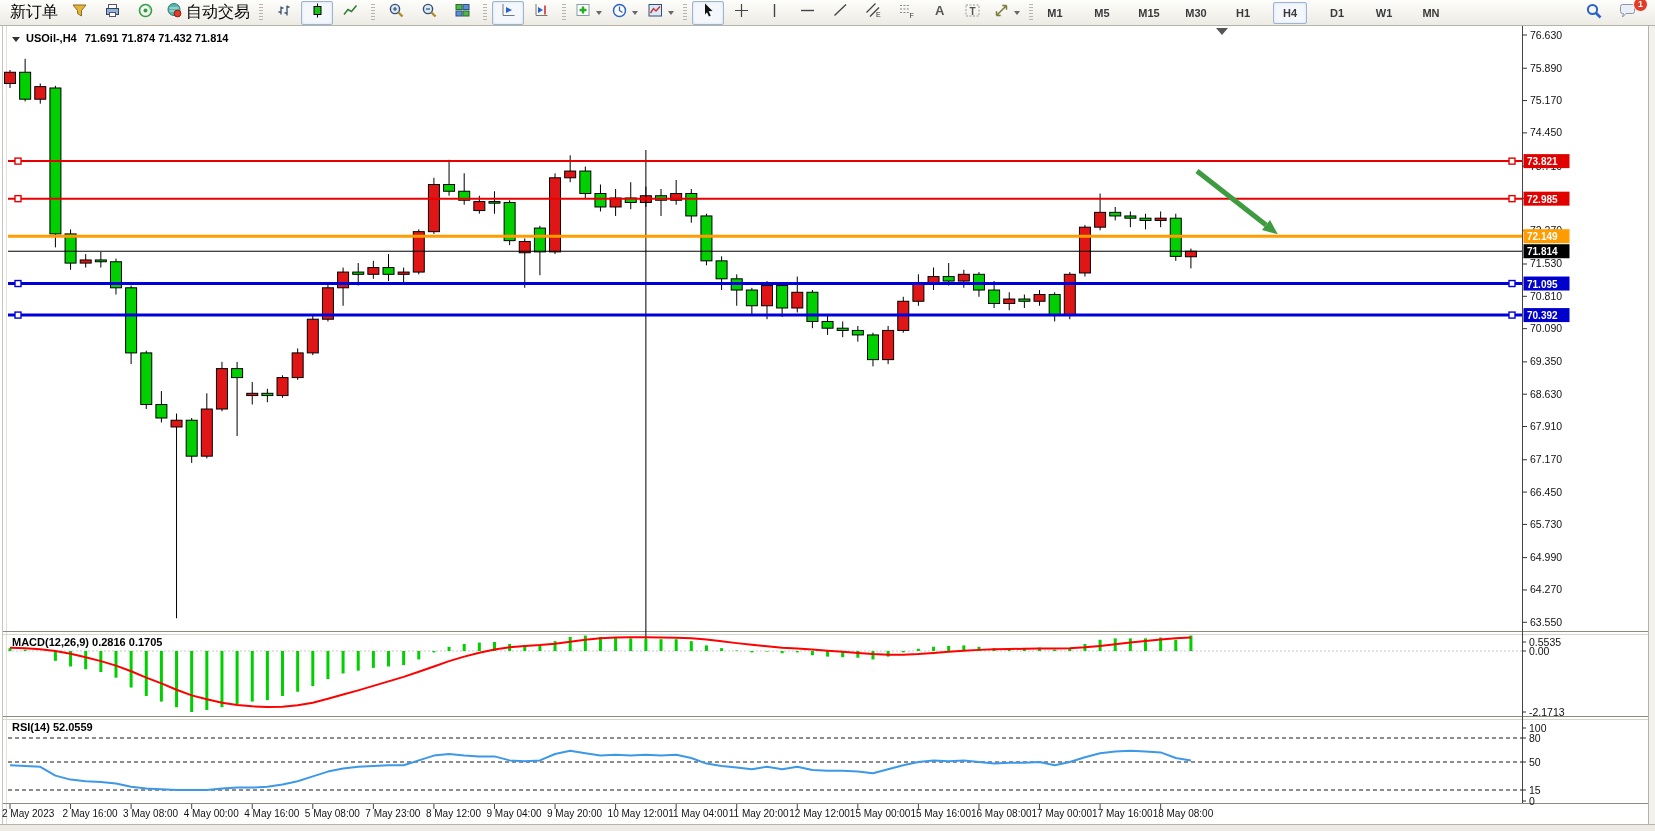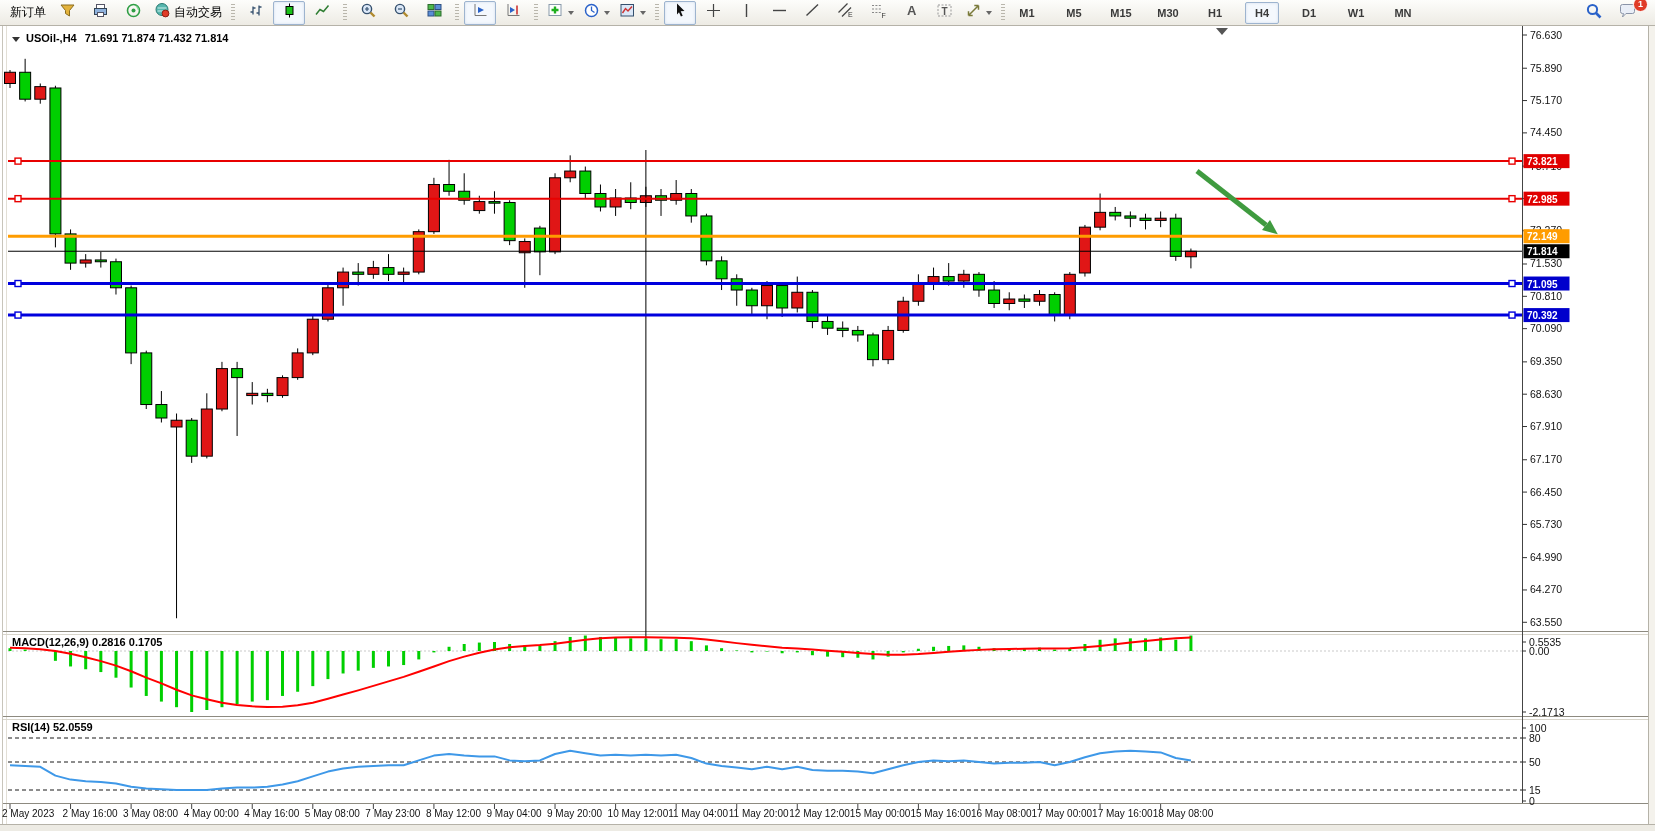--- a/index.html
+++ b/index.html
@@ -7,21 +7,21 @@
   .app{position:relative;width:1655px;height:831px;background:#fff;}
   
   .toolbar{position:absolute;left:0;top:0;width:1655px;height:26px;box-sizing:border-box;
     display:flex;align-items:center;padding:0 6px;gap:1px;
     background:linear-gradient(#fdfdfb,#edebe4);border-bottom:1px solid #b5b2a8;}
   .grip{width:4px;height:18px;margin:0 4px;
     background:repeating-linear-gradient(to bottom,#b9b6ac 0 1px,rgba(0,0,0,0) 1px 3px);}
   .tbtn{height:22px;min-width:24px;display:flex;align-items:center;justify-content:center;
     border:1px solid rgba(0,0,0,0);border-radius:2px;padding:0 3px;gap:3px;cursor:default;}
   .tbtn.active{border-color:#9db4cf;background:#f4f8fd;box-shadow:inset 0 0 3px #d3deeb;}
-  .tlabel{font-size:12px;color:#000;white-space:nowrap;}
+  .tlabel{font-size:16px;color:#000;white-space:nowrap;}
   .tf-btn{font-size:11px;font-weight:bold;color:#3a3a3a;height:20px;min-width:26px;}
   .caret{width:0;height:0;border-left:3px solid rgba(0,0,0,0);border-right:3px solid rgba(0,0,0,0);
     border-top:4px solid #666;margin-left:1px;}
   .spacer{flex:1;}
   .balloon-wrap{position:relative;}
   .nbadge{position:absolute;top:-5px;right:-6px;width:13px;height:13px;border-radius:50%;
     background:#e03c28;color:#fff;font:bold 9px/13px "Liberation Sans",sans-serif;text-align:center;
     border:1px solid #fff;}
   
   .chart-svg{position:absolute;left:0;top:26px;}

